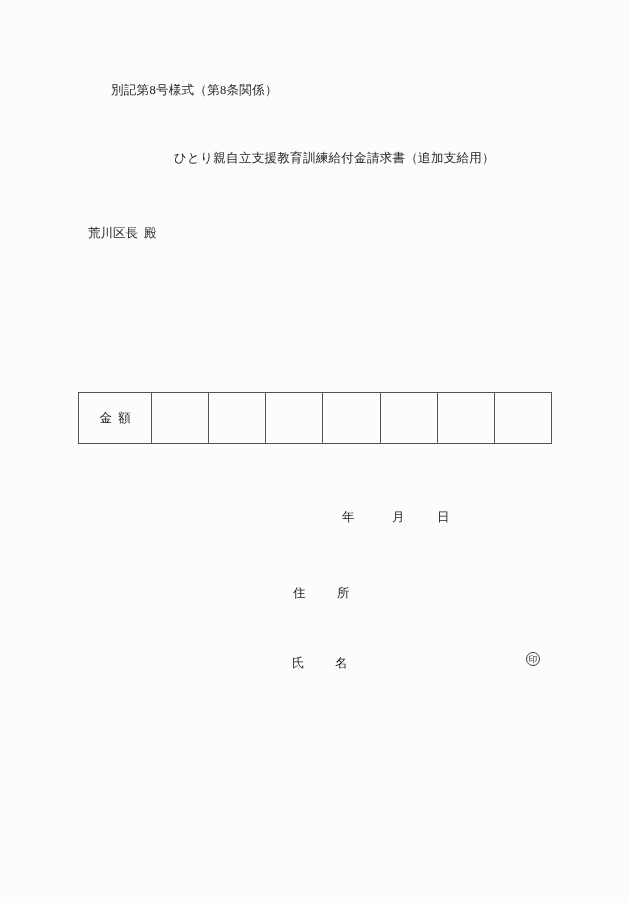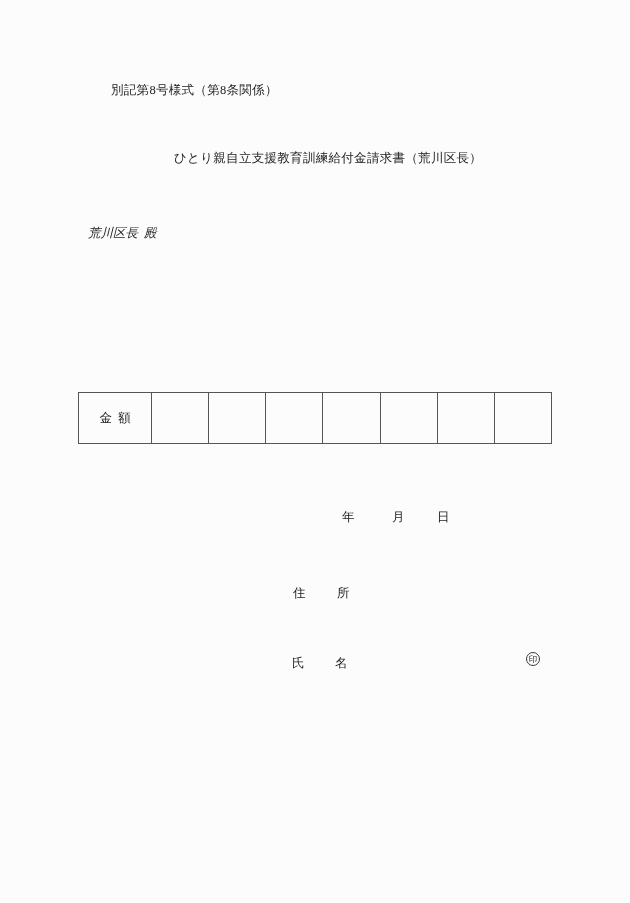--- a/index.html
+++ b/index.html
@@ -29,21 +29,20 @@
   .form-title {
     left: 174px;
     top: 152px;
     letter-spacing: 0.3px;
   }
   .addressee {
     left: 88px;
     top: 227px;
     display: flex;
     gap: 6px;
-    font-style: italic;
   }
   .body-paragraph {
     left: 66px;
     top: 301px;
     width: 486px;
     line-height: 22px;
   }
   .body-line1 {
     text-indent: 23px;
     text-align: justify;
@@ -96,21 +95,21 @@
     color: #2a2a2a;
   }
 </style>
 </head>
 <body>
 
 <div class="page">
 
   <div class="abs form-number">別記第8号様式（第8条関係）</div>
 
-  <div class="abs form-title">ひとり親自立支援教育訓練給付金請求書（荒川区長）</div>
+  <div class="abs form-title">ひとり親自立支援教育訓練給付金請求書（追加支給用）</div>
 
   <div class="abs addressee">
     <span>荒川区長</span>
     <span>殿</span>
   </div>
 
 
   <table class="abs amount-table">
     <tbody>
         <tr>

